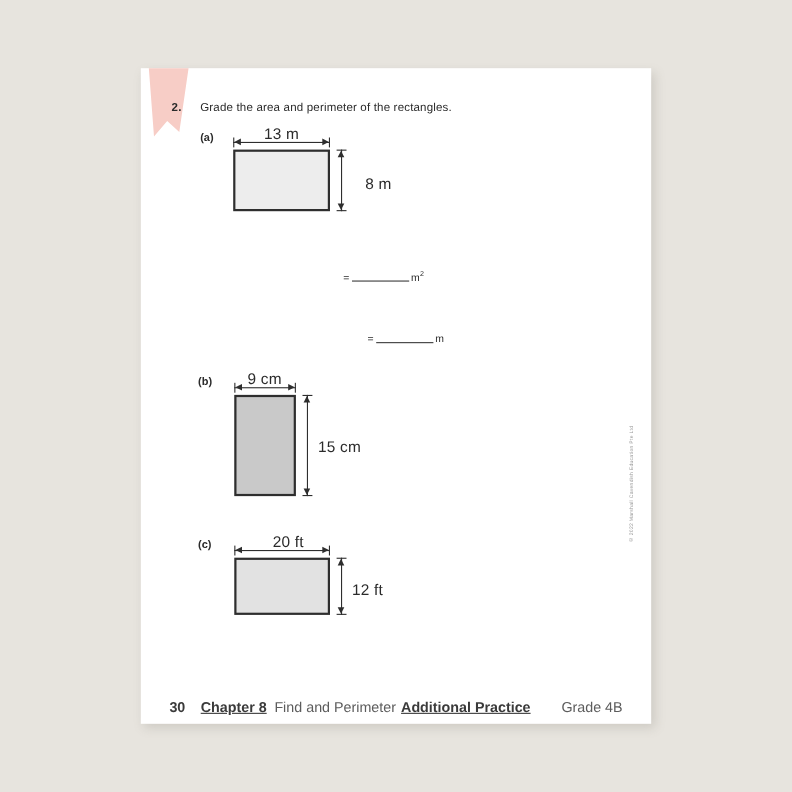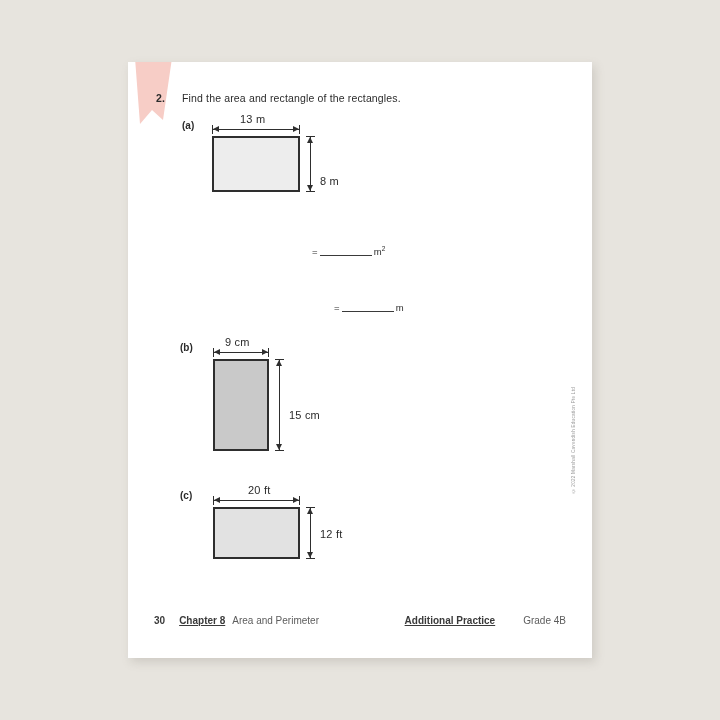--- a/index.html
+++ b/index.html
@@ -133,21 +133,21 @@
     left: 1.3px;
     width: 0; height: 0;
     border-left: 3.4px solid transparent;
     border-right: 3.4px solid transparent;
   }
   .dim-v .ah.top    { top: 1px;    border-bottom: 6px solid #2e2e2e; }
   .dim-v .ah.bottom { bottom: 1px; border-top:    6px solid #2e2e2e; }
 
   .dim-label {
     position: absolute;
-    font-size: 11px;
+    font-size: 14px;
     color: #2b2b2b;
     white-space: nowrap;
     letter-spacing: .2px;
   }
 
   
   .ans-line {
     position: absolute;
     font-size: 9.5px;
     color: #2b2b2b;
@@ -175,24 +175,24 @@
     transform: rotate(180deg);
     letter-spacing: .25px;
     white-space: nowrap;
   }
 
   
   #footer {
     position: absolute;
     left: 26px;
     right: 26px;
-    bottom: 32px;
+    bottom: 8px;
     display: flex;
     align-items: baseline;
-    font-size: 10px;
+    font-size: 13px;
     color: #3a3a3a;
     justify-content: center;
   }
   #footer .left { display: flex; align-items: baseline; }
   #footer .right { margin-left: auto; display: flex; align-items: baseline; }
   #pg-num { font-weight: bold; margin-right: 14px; }
   #chapter-num { font-weight: bold; margin-right: 7px; text-decoration: underline; }
   #chapter-title { color: #5c5c5c; }
   #ap-label { font-weight: bold; margin-right: 4px; text-decoration: underline; }
   #grade-label { color: #5c5c5c; margin-left: 24px; }
@@ -201,21 +201,21 @@
 <body>
 
 <div id="page-sheet">
 
   <svg id="ribbon" viewBox="0 0 56 72">
     <polygon points="7,0 44,0 35,62 24,52 12,66" fill="#f7cdc6"></polygon>
   </svg>
 
   <div id="question-row">
     <div id="q-number">2.</div>
-    <div id="q-text">Find the area and rectangle of the rectangles.</div>
+    <div id="q-text">Grade the area and perimeter of the rectangles.</div>
   </div>
 
   <div class="part-label" style="left:54px; top:58px;">(a)</div>
 
   <div class="fig">
 
     <div class="dim-h" style="left:84px; top:63px; width:88px;">
       <div class="line"></div>
       <div class="cap left"></div>
         <div class="cap right"></div>
@@ -226,21 +226,21 @@
 
     <div class="rect-shape" style="left:84px; top:74px; width:88px; height:56px; background:#ededed;"></div>
 
     <div class="dim-v" style="left:178px; top:74px; height:56px;">
       <div class="line"></div>
       <div class="cap top"></div>
         <div class="cap bottom"></div>
       <div class="ah top"></div>
         <div class="ah bottom"></div>
     </div>
-    <div class="dim-label" style="left:192px; top:97px;margin-top:16px;">8 m</div>
+    <div class="dim-label" style="left:204px; top:97px;">8 m</div>
   </div>
 
 
   <div class="ans-line" style="left:184px; top:183px;">
     <span>=</span><span class="blank"></span><span>m</span><sup>2</sup>
   </div>
 
 
   <div class="ans-line" style="left:206px; top:239px;">
     <span>=</span><span class="blank"></span><span>m</span>
@@ -260,21 +260,21 @@
 
     <div class="rect-shape" style="left:85px; top:297px; width:56px; height:92px; background:#c9c9c9;"></div>
 
     <div class="dim-v" style="left:147px; top:297px; height:92px;">
       <div class="line"></div>
       <div class="cap top"></div>
         <div class="cap bottom"></div>
       <div class="ah top"></div>
         <div class="ah bottom"></div>
     </div>
-    <div class="dim-label" style="left:161px; top:347px;text-align:right;">15 cm</div>
+    <div class="dim-label" style="left:161px; top:336px;text-align:right;">15 cm</div>
   </div>
 
   <div class="part-label" style="left:52px; top:428px;">(c)</div>
 
   <div class="fig">
     <div class="dim-h" style="left:85px; top:434px; width:87px;">
       <div class="line"></div>
       <div class="cap left"></div>
         <div class="cap right"></div>
       <div class="ah left"></div>
@@ -293,21 +293,21 @@
     </div>
     <div class="dim-label" style="left:192px; top:466px;">12 ft</div>
   </div>
 
   <div id="copyright">© 2022 Marshall Cavendish Education Pte Ltd</div>
 
   <div id="footer">
     <div class="left">
       <span id="pg-num">30</span>
       <span id="chapter-num">Chapter 8</span>
-      <span id="chapter-title">Area and Perimeter</span>
+      <span id="chapter-title">Find and Perimeter</span>
     </div>
     <div class="right">
       <span id="ap-label">Additional Practice</span>
       <span id="grade-label">Grade 4B</span>
     </div>
   </div>
 
 </div>
 
 </body></html>

